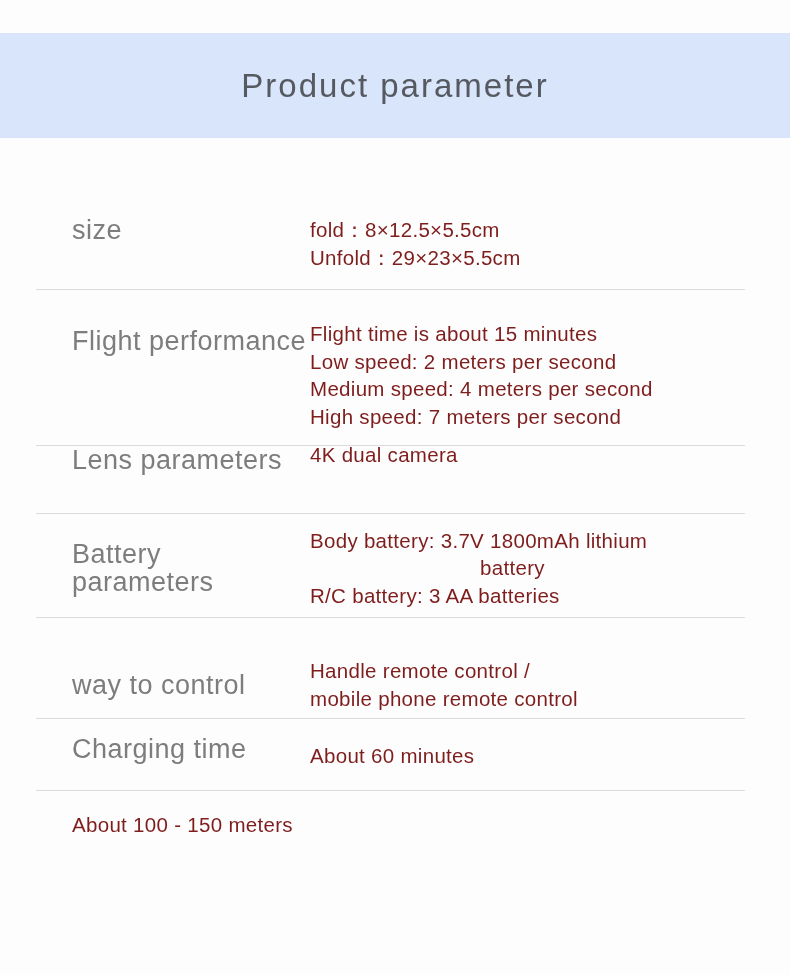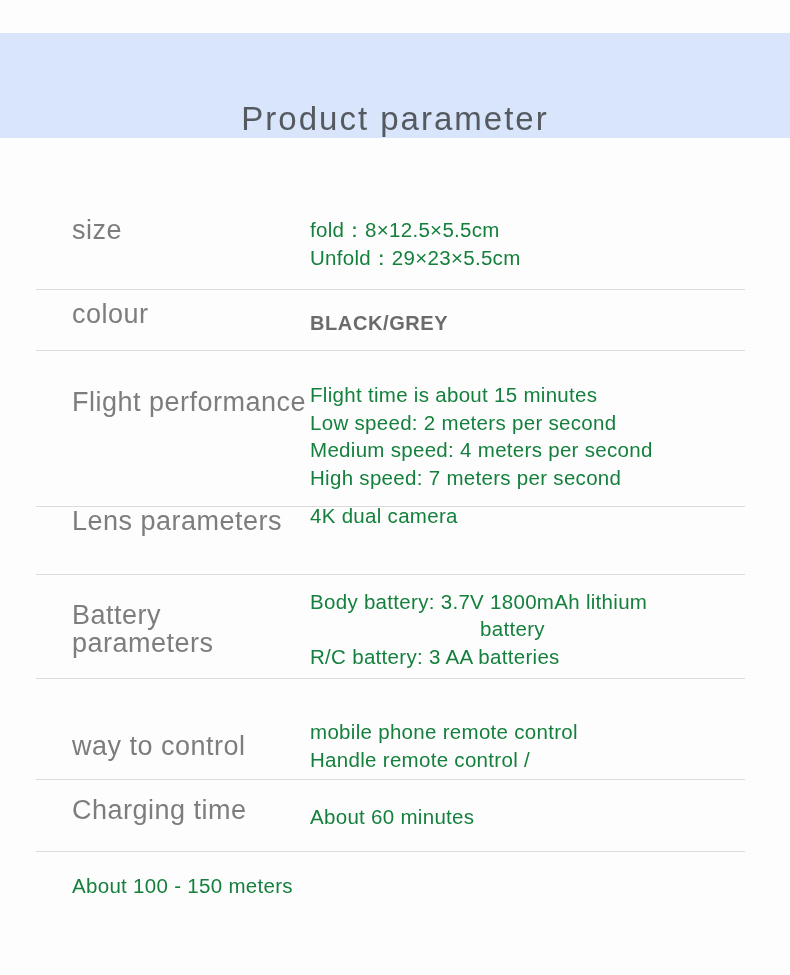--- a/index.html
+++ b/index.html
@@ -16,21 +16,21 @@
     overflow: hidden;
   }
 
   
   .band {
     margin-top: 33px;
     height: 105px;
     width: 100%;
     background: #d9e5fa;
     display: flex;
-    align-items: flex-end;
+    align-items: center;
     justify-content: center;
   }
   .band-title {
     font-size: 33px;
     letter-spacing: 2px;
     color: #555960;
     font-weight: 500;
   }
 
   
@@ -48,21 +48,21 @@
     flex-shrink: 0;
     font-size: 27px;
     letter-spacing: 0.5px;
     color: #7d7d7d;
     line-height: 28px;
   }
   .value {
     flex: 1;
     font-size: 20.5px;
     letter-spacing: 0.3px;
-    color: #15803d;
+    color: #7f1d1d;
     line-height: 28px;
   }
   .value .vline { line-height: 27.5px; }
 
   
   .row-size     { padding-top: 78px; padding-bottom: 18px; }
   .row-colour   { height: 61px; }
   .row-colour .label { padding-top: 10px; }
   .row-colour .value { padding-top: 19px; font-weight: bold; font-size: 20px; color: #6b6b6b; letter-spacing: 0.6px; }
   .row-flight   { padding-top: 30px; padding-bottom: 15px; }
@@ -91,24 +91,20 @@
   <div class="spec-table">
 
     <div class="row row-size">
       <div class="label">size</div>
       <div class="value">
         <div class="vline">fold：8×12.5×5.5cm</div>
         <div class="vline">Unfold：29×23×5.5cm</div>
       </div>
     </div>
 
-    <div class="row row-colour">
-      <div class="label">colour</div>
-      <div class="value">BLACK/GREY</div>
-    </div>
 
     <div class="row row-flight">
       <div class="label">Flight performance</div>
       <div class="value">
         <div class="vline">Flight time is about 15 minutes</div>
         <div class="vline">Low speed: 2 meters per second</div>
         <div class="vline">Medium speed: 4 meters per second</div>
         <div class="vline">High speed: 7 meters per second</div>
       </div>
     </div>
@@ -123,22 +119,22 @@
       <div class="value">
         <div class="vline">Body battery: 3.7V 1800mAh lithium</div>
         <div class="vline centered">battery</div>
         <div class="vline">R/C battery: 3 AA batteries</div>
       </div>
     </div>
 
     <div class="row row-way">
       <div class="label">way to control</div>
       <div class="value">
+        <div class="vline">Handle remote control /</div>
         <div class="vline">mobile phone remote control</div>
-        <div class="vline">Handle remote control /</div>
       </div>
     </div>
 
     <div class="row row-charging">
       <div class="label">Charging time</div>
       <div class="value">About 60 minutes</div>
     </div>
 
     <div class="row row-rc">
       <div class="value">About 100 - 150 meters</div>

